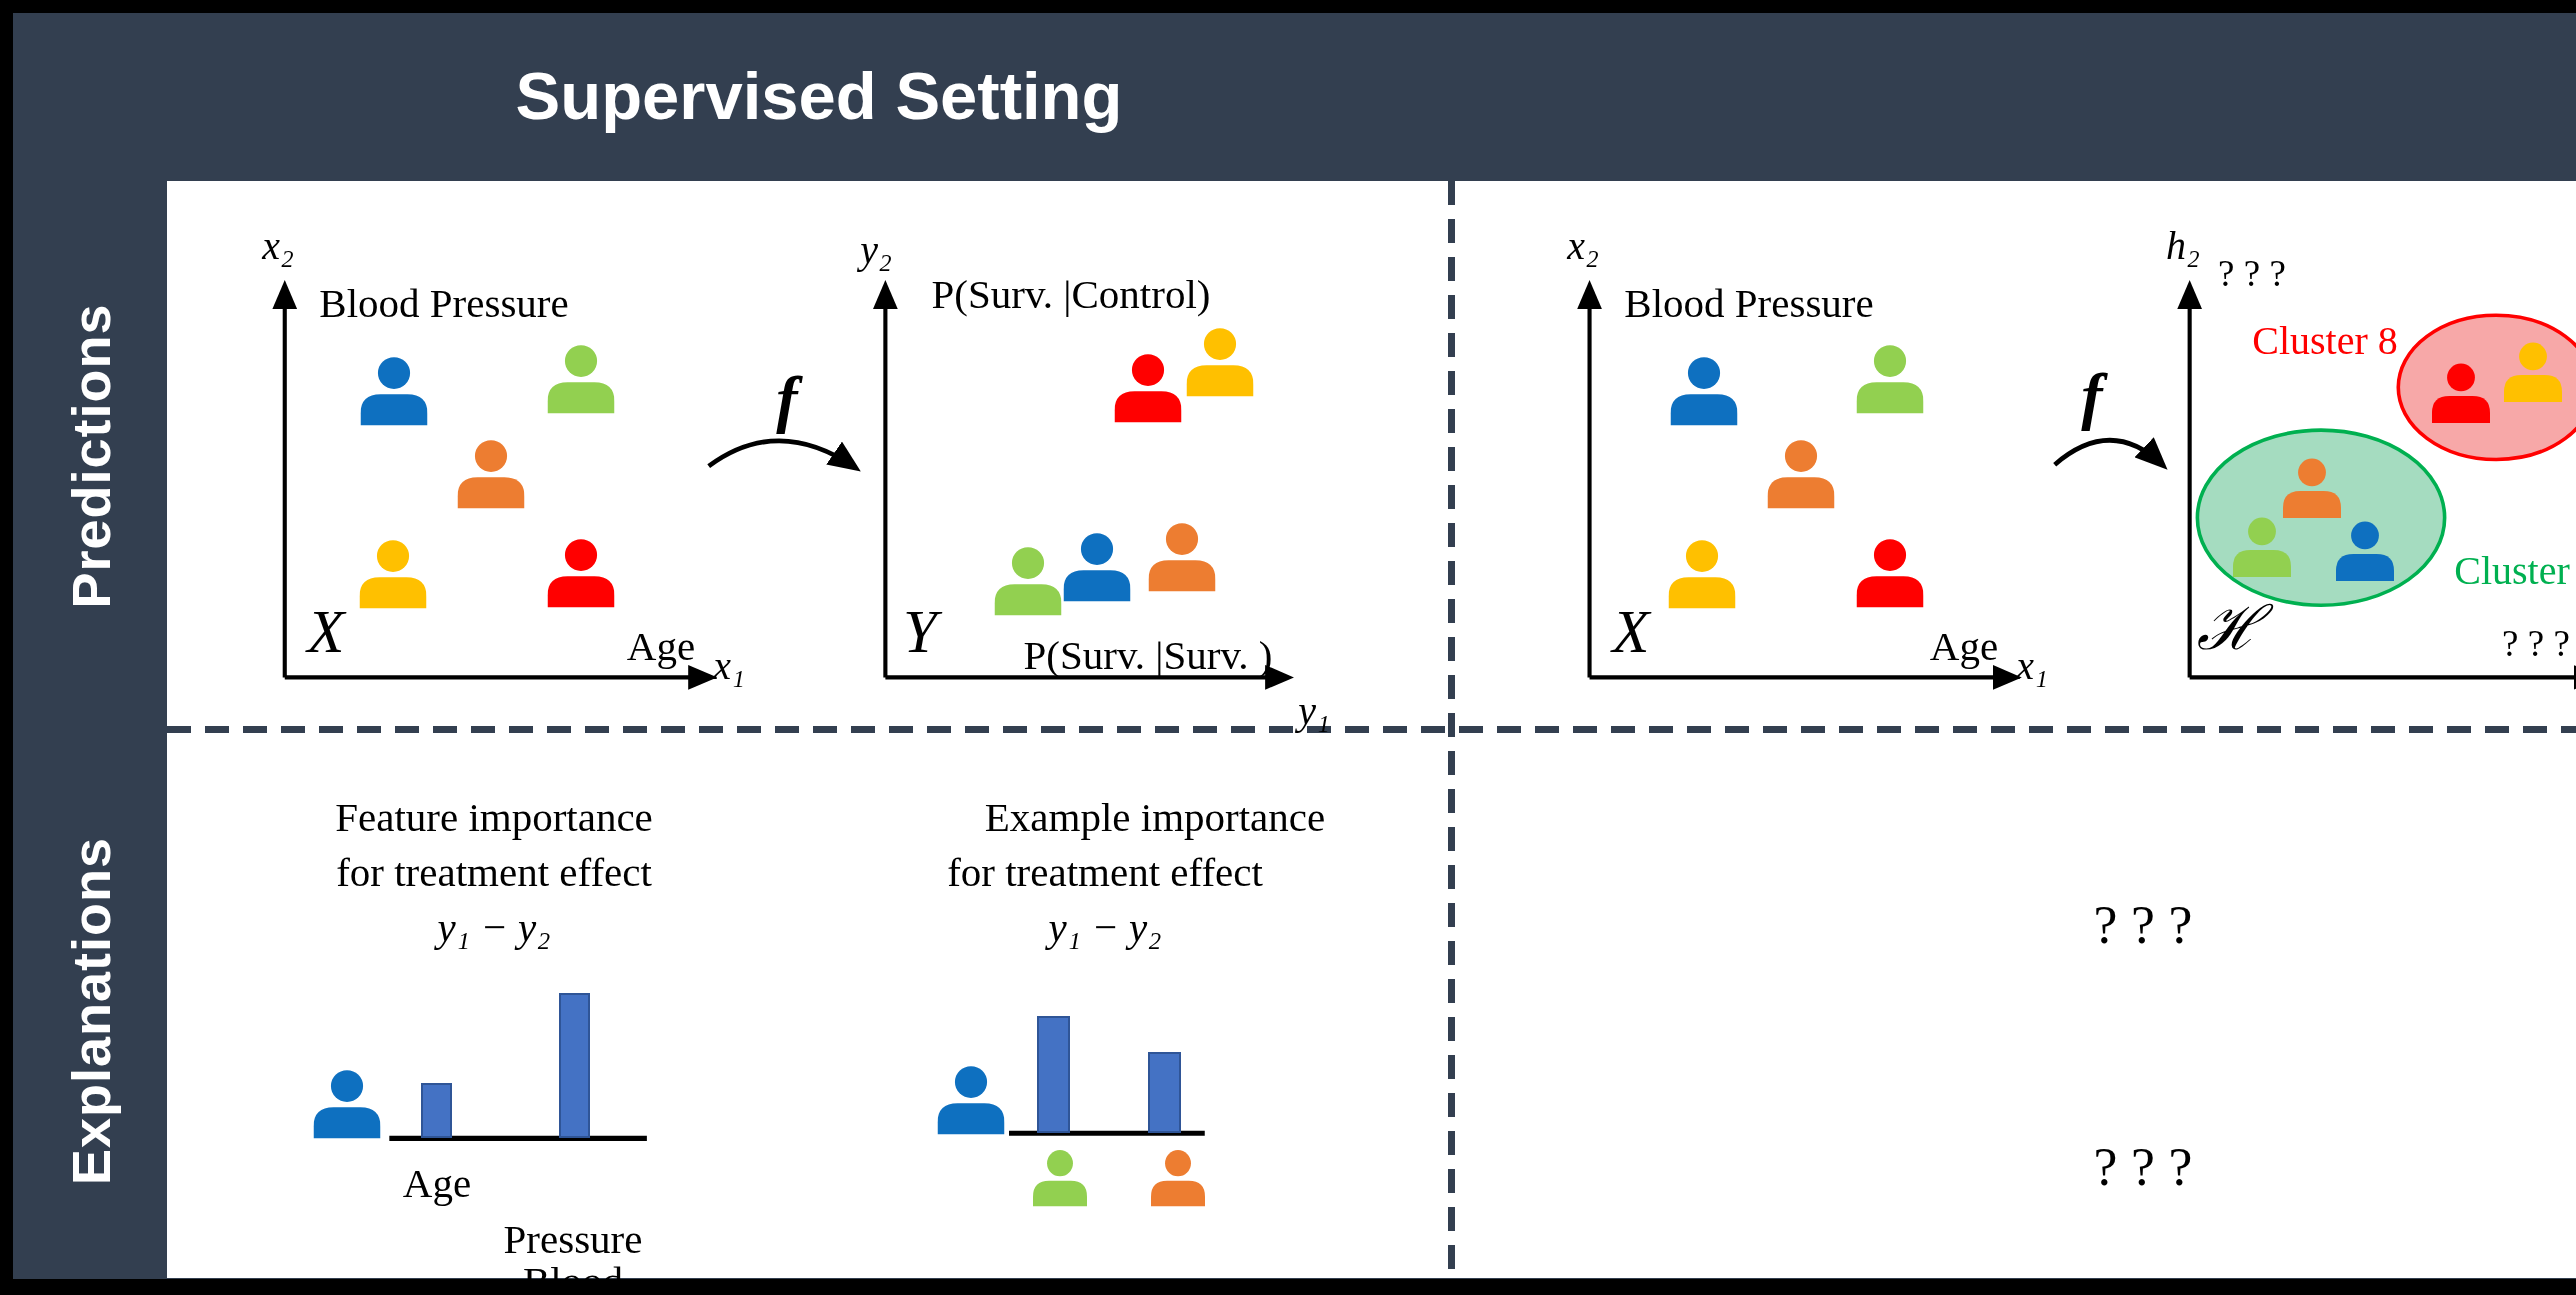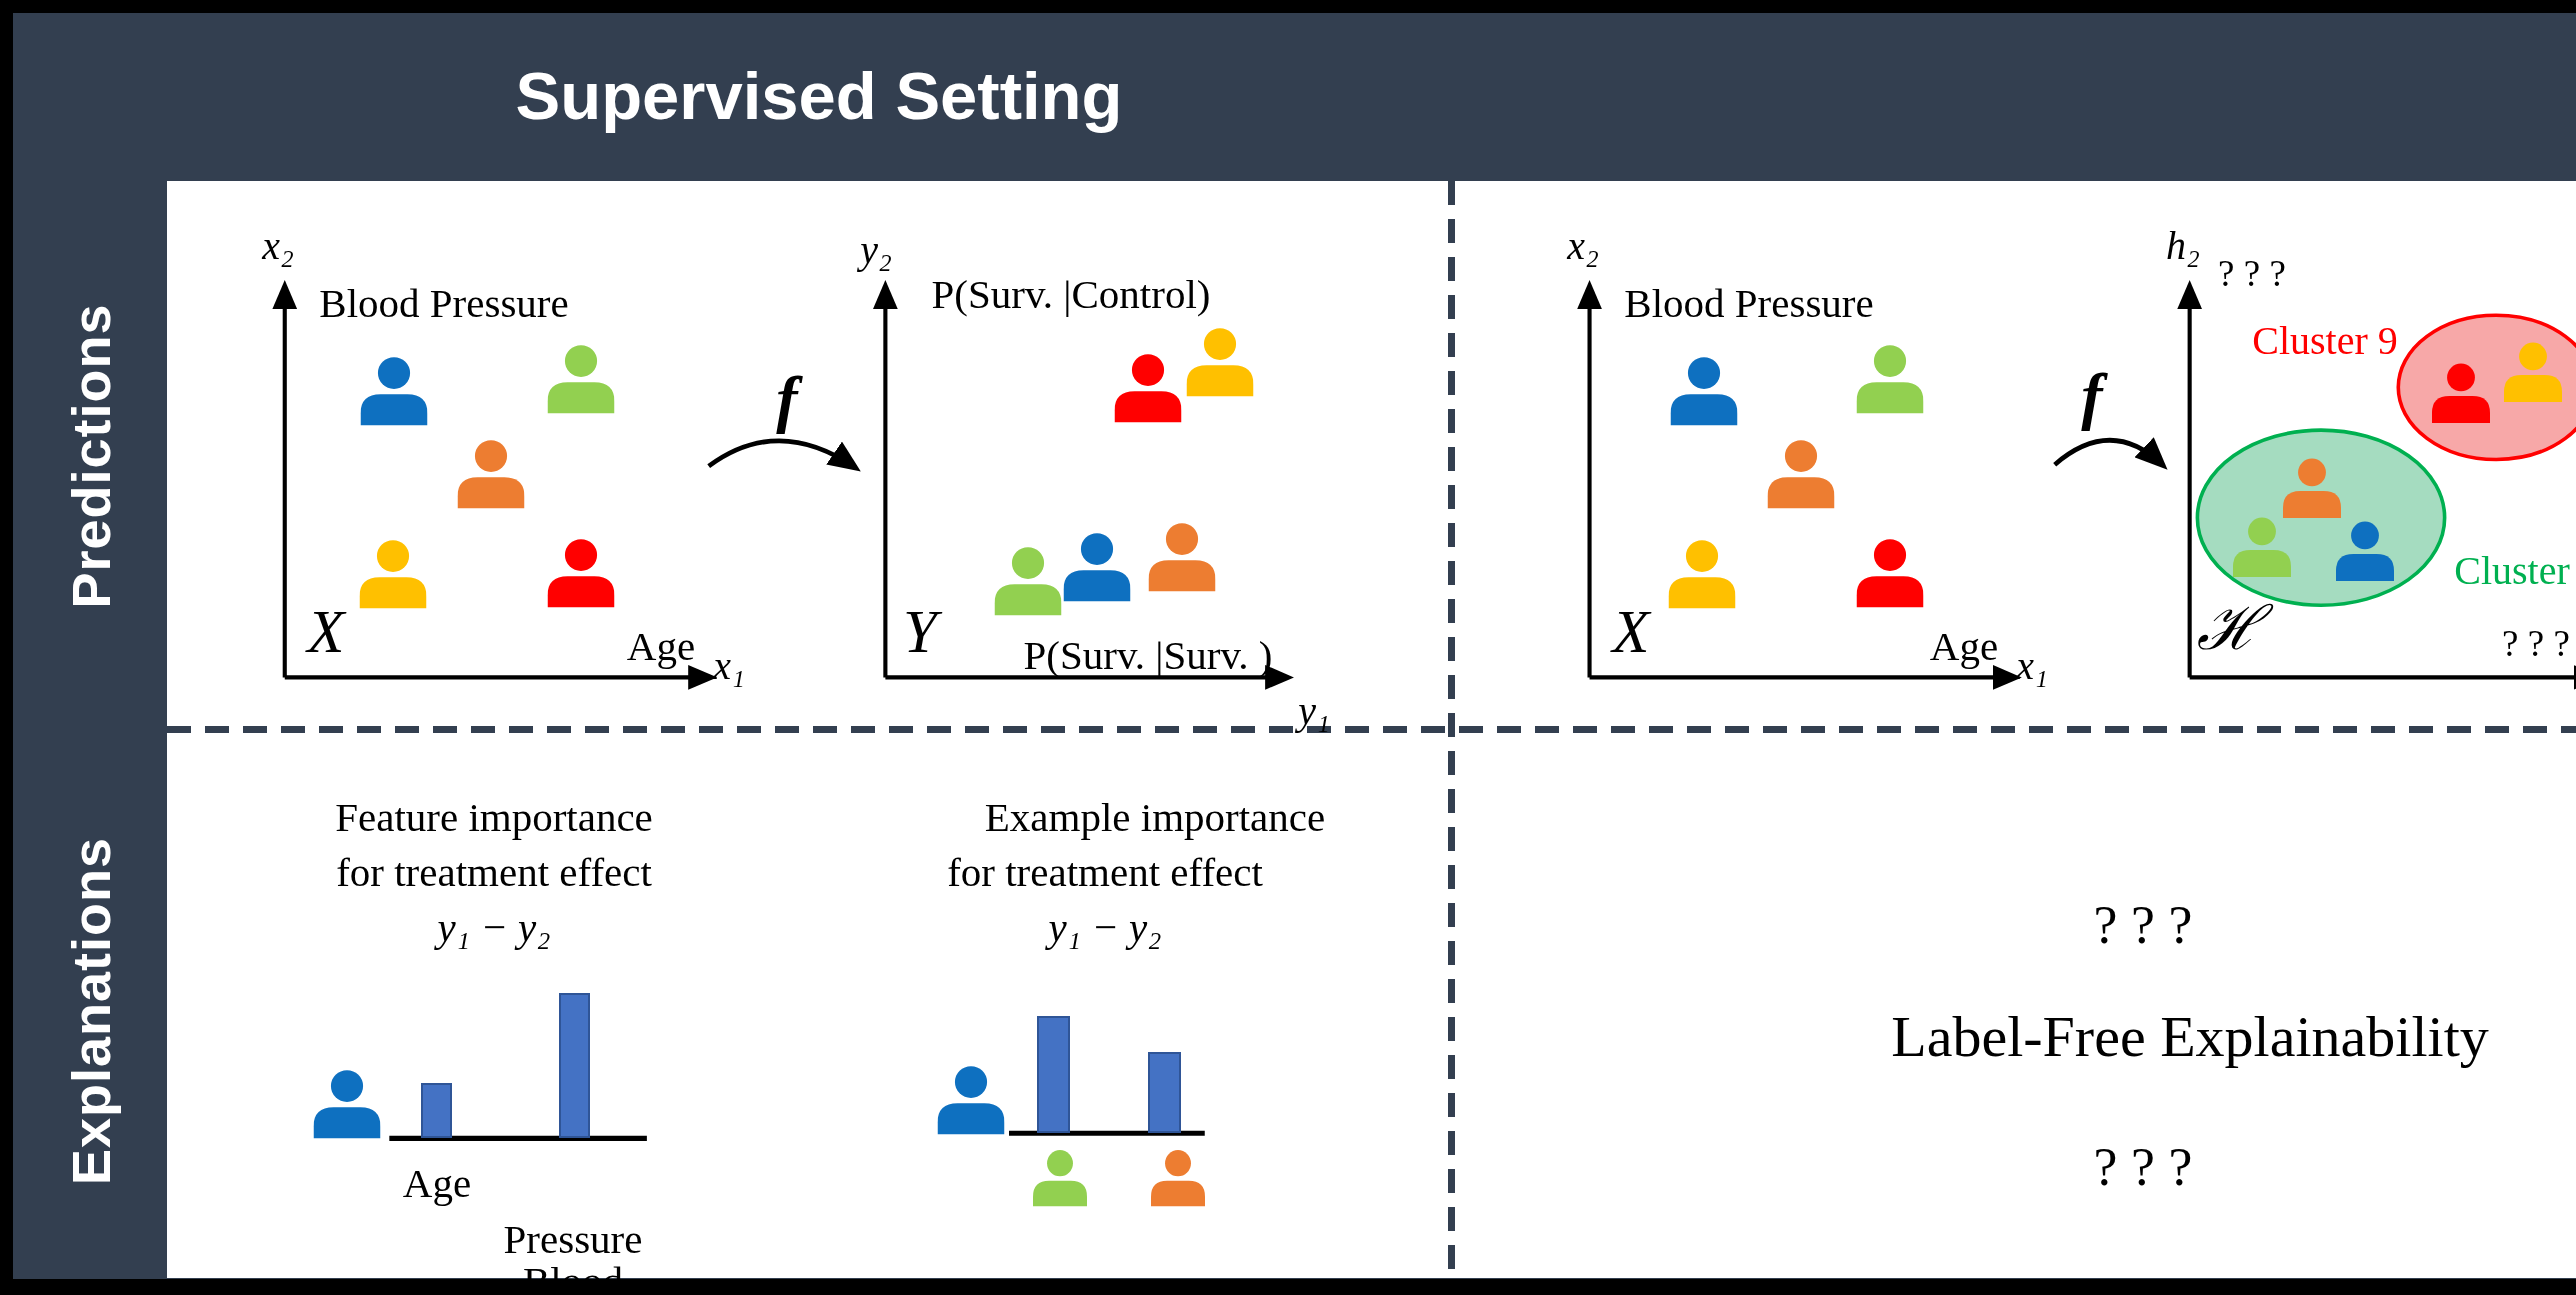--- a/index.html
+++ b/index.html
@@ -265,35 +265,34 @@
     <div class="t axis-sub" style="left:1583px;top:246px;">x₂</div>
     <div class="t feat" style="left:1749px;top:303px;">Blood Pressure</div>
     <div class="t space-letter" style="left:1631px;top:631px;">X</div>
     <div class="t feat" style="left:1964px;top:646px;">Age</div>
     <div class="t axis-sub" style="left:2032px;top:666px;">x₁</div>
 
     <div class="t f-map" style="left:2092px;top:396px;">f</div>
 
     <div class="t axis-sub" style="left:2183px;top:246px;">h₂</div>
     <div class="t qmark" style="left:2252px;top:273px;">? ? ?</div>
-    <div class="t cluster-label" style="left: 2325px; top: 341px; color: rgb(255, 0, 0);">Cluster 9</div>
+    <div class="t cluster-label" style="left: 2325px; top: 341px; color: rgb(255, 0, 0);">Cluster 8</div>
     <div class="t cluster-label" style="left: 2527px; top: 571px; color: rgb(0, 176, 80);">Cluster 1</div>
     <div class="t space-letter" style="left:2229px;top:628px;">ℋ</div>
     <div class="t qmark" style="left:2536px;top:643px;">? ? ?</div>
 
     <div class="t expl-title" style="left:494px;top:817px;">Feature importance</div>
     <div class="t expl-title" style="left:494px;top:872px;">for treatment effect</div>
     <div class="t expl-title it" style="left:494px;top:927px;">y₁ − y₂</div>
     <div class="t feat" style="left:437px;top:1183px;">Age</div>
     <div class="t feat" style="left:573px;top:1246px;margin-top:35px;">Blood</div>
     <div class="t feat" style="left:573px;top:1239px;">Pressure</div>
 
     <div class="t expl-title" style="left:1155px;top:817px;">Example importance</div>
     <div class="t expl-title" style="left:1105px;top:872px;">for treatment effect</div>
     <div class="t expl-title it" style="left:1105px;top:927px;">y₁ − y₂</div>
 
     <div class="t big-q" style="left:2143px;top:925px;">? ? ?</div>
-    <div class="t big-title" style="left:2190px;top:1037px;">Label-Free Explainability</div>
     <div class="t big-q" style="left:2143px;top:1167px;">? ? ?</div>
   </div>
 
 </div>
 
 
 </body></html>

